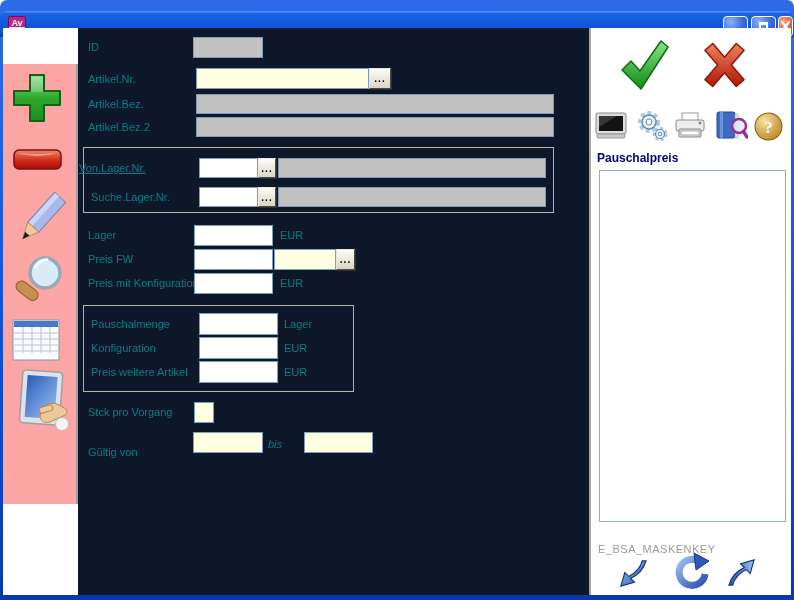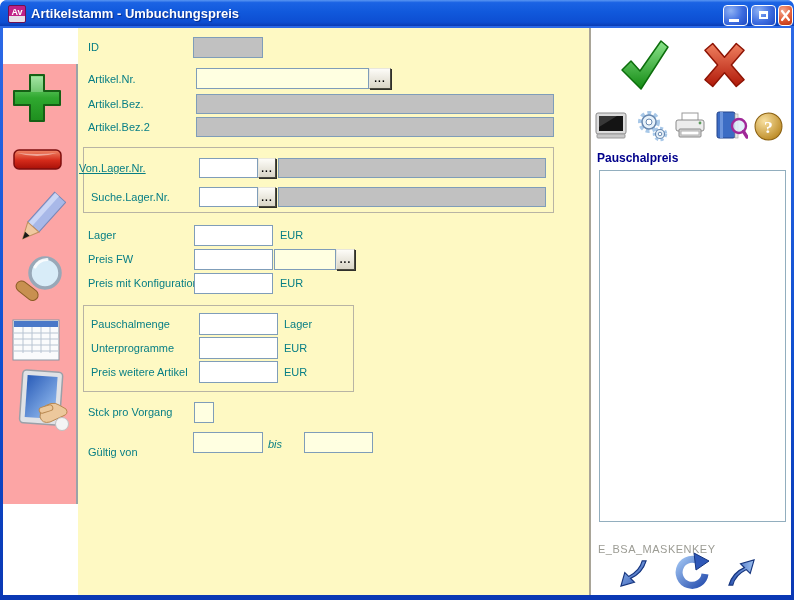--- a/index.html
+++ b/index.html
@@ -1,32 +1,32 @@
 <!DOCTYPE html>
 <html><head>
 <meta charset="utf-8">
 <style>
   html,body{margin:0;padding:0;}
   body{width:794px;height:600px;font-family:"Liberation Sans",sans-serif;}
   .window{position:relative;width:794px;height:600px;background:linear-gradient(180deg,#2E6BE8 0%,#0F4FD0 60%,#0A38B4 100%);border-radius:7px 7px 0 0;overflow:hidden;}
-  .titlebar{position:absolute;left:0;top:0;width:794px;height:26px;border-radius:7px 7px 0 0;
+  .titlebar{position:absolute;left:0;top:11px;width:794px;height:26px;border-radius:7px 7px 0 0;
     background:linear-gradient(180deg,#5A96F2 0%,#1B63E4 10%,#1159DC 45%,#0D4ED2 85%,#0A3CB4 100%);}
   .app-icon{position:absolute;left:8px;top:5px;width:18px;height:18px;background:linear-gradient(180deg,#C02288 60%,#E8E0E8 60%);border:1px solid #701050;border-radius:2px;
     color:#fff;font:bold 9px "Liberation Sans",sans-serif;text-align:center;line-height:12px;box-sizing:border-box;}
   .title-text{position:absolute;left:31px;top:6px;color:#fff;font:bold 13px "Liberation Sans",sans-serif;text-shadow:1px 1px 1px #0A2C88;white-space:nowrap;}
   .tbtn{position:absolute;top:5px;height:21px;border:1px solid #fff;border-radius:4px;box-sizing:border-box;cursor:pointer;}
   .tbtn.blue{background:radial-gradient(circle at 30% 25%,#8FB2F4 0%,#3D6CE0 55%,#1E48C0 100%);}
   .tbtn.red{background:radial-gradient(circle at 30% 25%,#F4A890 0%,#E05A34 55%,#B83010 100%);}
   .min-glyph{position:absolute;left:5px;bottom:3px;width:10px;height:3px;background:#fff;}
   .max-glyph{position:absolute;left:7px;top:5px;width:9px;height:8px;border:2px solid #fff;border-top-width:3px;box-sizing:border-box;}
   .client{position:absolute;left:3px;top:28px;width:788px;height:567px;background:#fff;}
   .sidebar{position:absolute;left:0;top:0;width:73px;height:440px;background:#fca5a5;border-right:2px solid #9AA2A8;box-sizing:content-box;margin-top:36px;}
   .side-ic{position:absolute;cursor:pointer;}
   .suche{position:absolute;left:13px;top:546px;font:bold 12px "Liberation Sans",sans-serif;color:#1A1A1A;}
-  .form-area{position:absolute;left:75px;top:0;width:511px;height:567px;background:#fef9c3;border-right:2px solid #A9A598;box-sizing:content-box;}
+  .form-area{position:absolute;left:75px;top:0;width:511px;height:567px;background:#0f172a;border-right:2px solid #A9A598;box-sizing:content-box;}
   .lbl{position:absolute;font:11px "Liberation Sans",sans-serif;color:#077E85;white-space:nowrap;}
   .edit{position:absolute;border:1px solid #7F9DB9;background:#fff;box-sizing:border-box;font:11px "Liberation Sans",sans-serif;padding:1px 3px;outline:none;}
   .edit.yel{background:#FFFFE1;}
   .edit.dis{background:#C1C1C1;}
   .btn3d{position:absolute;box-sizing:border-box;background:linear-gradient(180deg,#FDFCF8,#D9D5C6);border:1px solid;border-color:#E9E7DC #4A4A40 #4A4A40 #E9E7DC;box-shadow:1px 1px 0 #30302A;
     font:bold 10px "Liberation Sans",sans-serif;color:#000;text-align:center;line-height:15px;letter-spacing:1px;cursor:pointer;padding:0;}
   .grp{position:absolute;border:1px solid #B8B4A4;box-sizing:border-box;}
   .chk{position:absolute;border:1px solid #7F9DB9;background:#FFFFE1;box-sizing:border-box;cursor:pointer;}
   .right-panel{position:absolute;left:588px;top:0;width:200px;height:567px;background:#fff;}
   .rp-ic{position:absolute;cursor:pointer;}
@@ -34,21 +34,20 @@
   .listbox{position:absolute;left:8px;top:142px;width:187px;height:352px;background:#fff;border:1px solid #92AEBE;box-sizing:border-box;overflow:auto;}
   .maskenkey{position:absolute;left:7px;top:515px;font:11px "Liberation Sans",sans-serif;color:#9C9C94;letter-spacing:.5px;}
 </style>
 </head>
 <body>
 
 <div class="window">
 
   <div class="titlebar">
     <div class="app-icon">Av</div>
-    <div class="title-text">Artikelstamm - Umbuchungspreis</div>
     <div class="tbtn blue" style="left:723px;width:25px;">
       <div class="min-glyph"></div>
     </div>
     <div class="tbtn blue" style="left:751px;width:25px;">
       <div class="max-glyph"></div>
     </div>
     <div class="tbtn red" style="left:778px;width:15px;">
       <svg width="13" height="19" viewBox="0 0 13 19">
         <path d="M3 5 L10 14 M10 5 L3 14" stroke="#fff" stroke-width="2.2" stroke-linecap="round"></path>
       </svg>
@@ -170,21 +169,21 @@
       <button class="btn3d" style="left:258px;top:221px;width:19px;height:21px;">...</button>
 
       <div class="lbl" style="left:10px;top:249px;">Preis mit Konfiguration</div>
       <input class="edit" style="left: 116px; top: 245px; width: 79px; height: 21px;" value="">
       <div class="lbl" style="left:202px;top:249px;">EUR</div>
 
       <div class="grp" style="left:5px;top:277px;width:271px;height:87px;"></div>
       <div class="lbl" style="left:13px;top:290px;">Pauschalmenge</div>
       <input class="edit" style="left: 121px; top: 285px; width: 79px; height: 22px;" value="">
       <div class="lbl" style="left:206px;top:290px;">Lager</div>
-      <div class="lbl" style="left:13px;top:314px;">Unterprogramme</div>
+      <div class="lbl" style="left:13px;top:314px;">Konfiguration</div>
       <input class="edit" style="left: 121px; top: 309px; width: 79px; height: 22px;" value="">
       <div class="lbl" style="left:206px;top:314px;">EUR</div>
       <div class="lbl" style="left:13px;top:338px;">Preis weitere Artikel</div>
       <input class="edit" style="left: 121px; top: 333px; width: 79px; height: 22px;" value="">
       <div class="lbl" style="left:206px;top:338px;">EUR</div>
 
       <div class="lbl" style="left:10px;top:378px;">Stck pro Vorgang</div>
       <div class="chk" style="left:116px;top:374px;width:20px;height:21px;"></div>
 
       <div class="lbl" style="left:10px;top:418px;">Gültig von</div>

